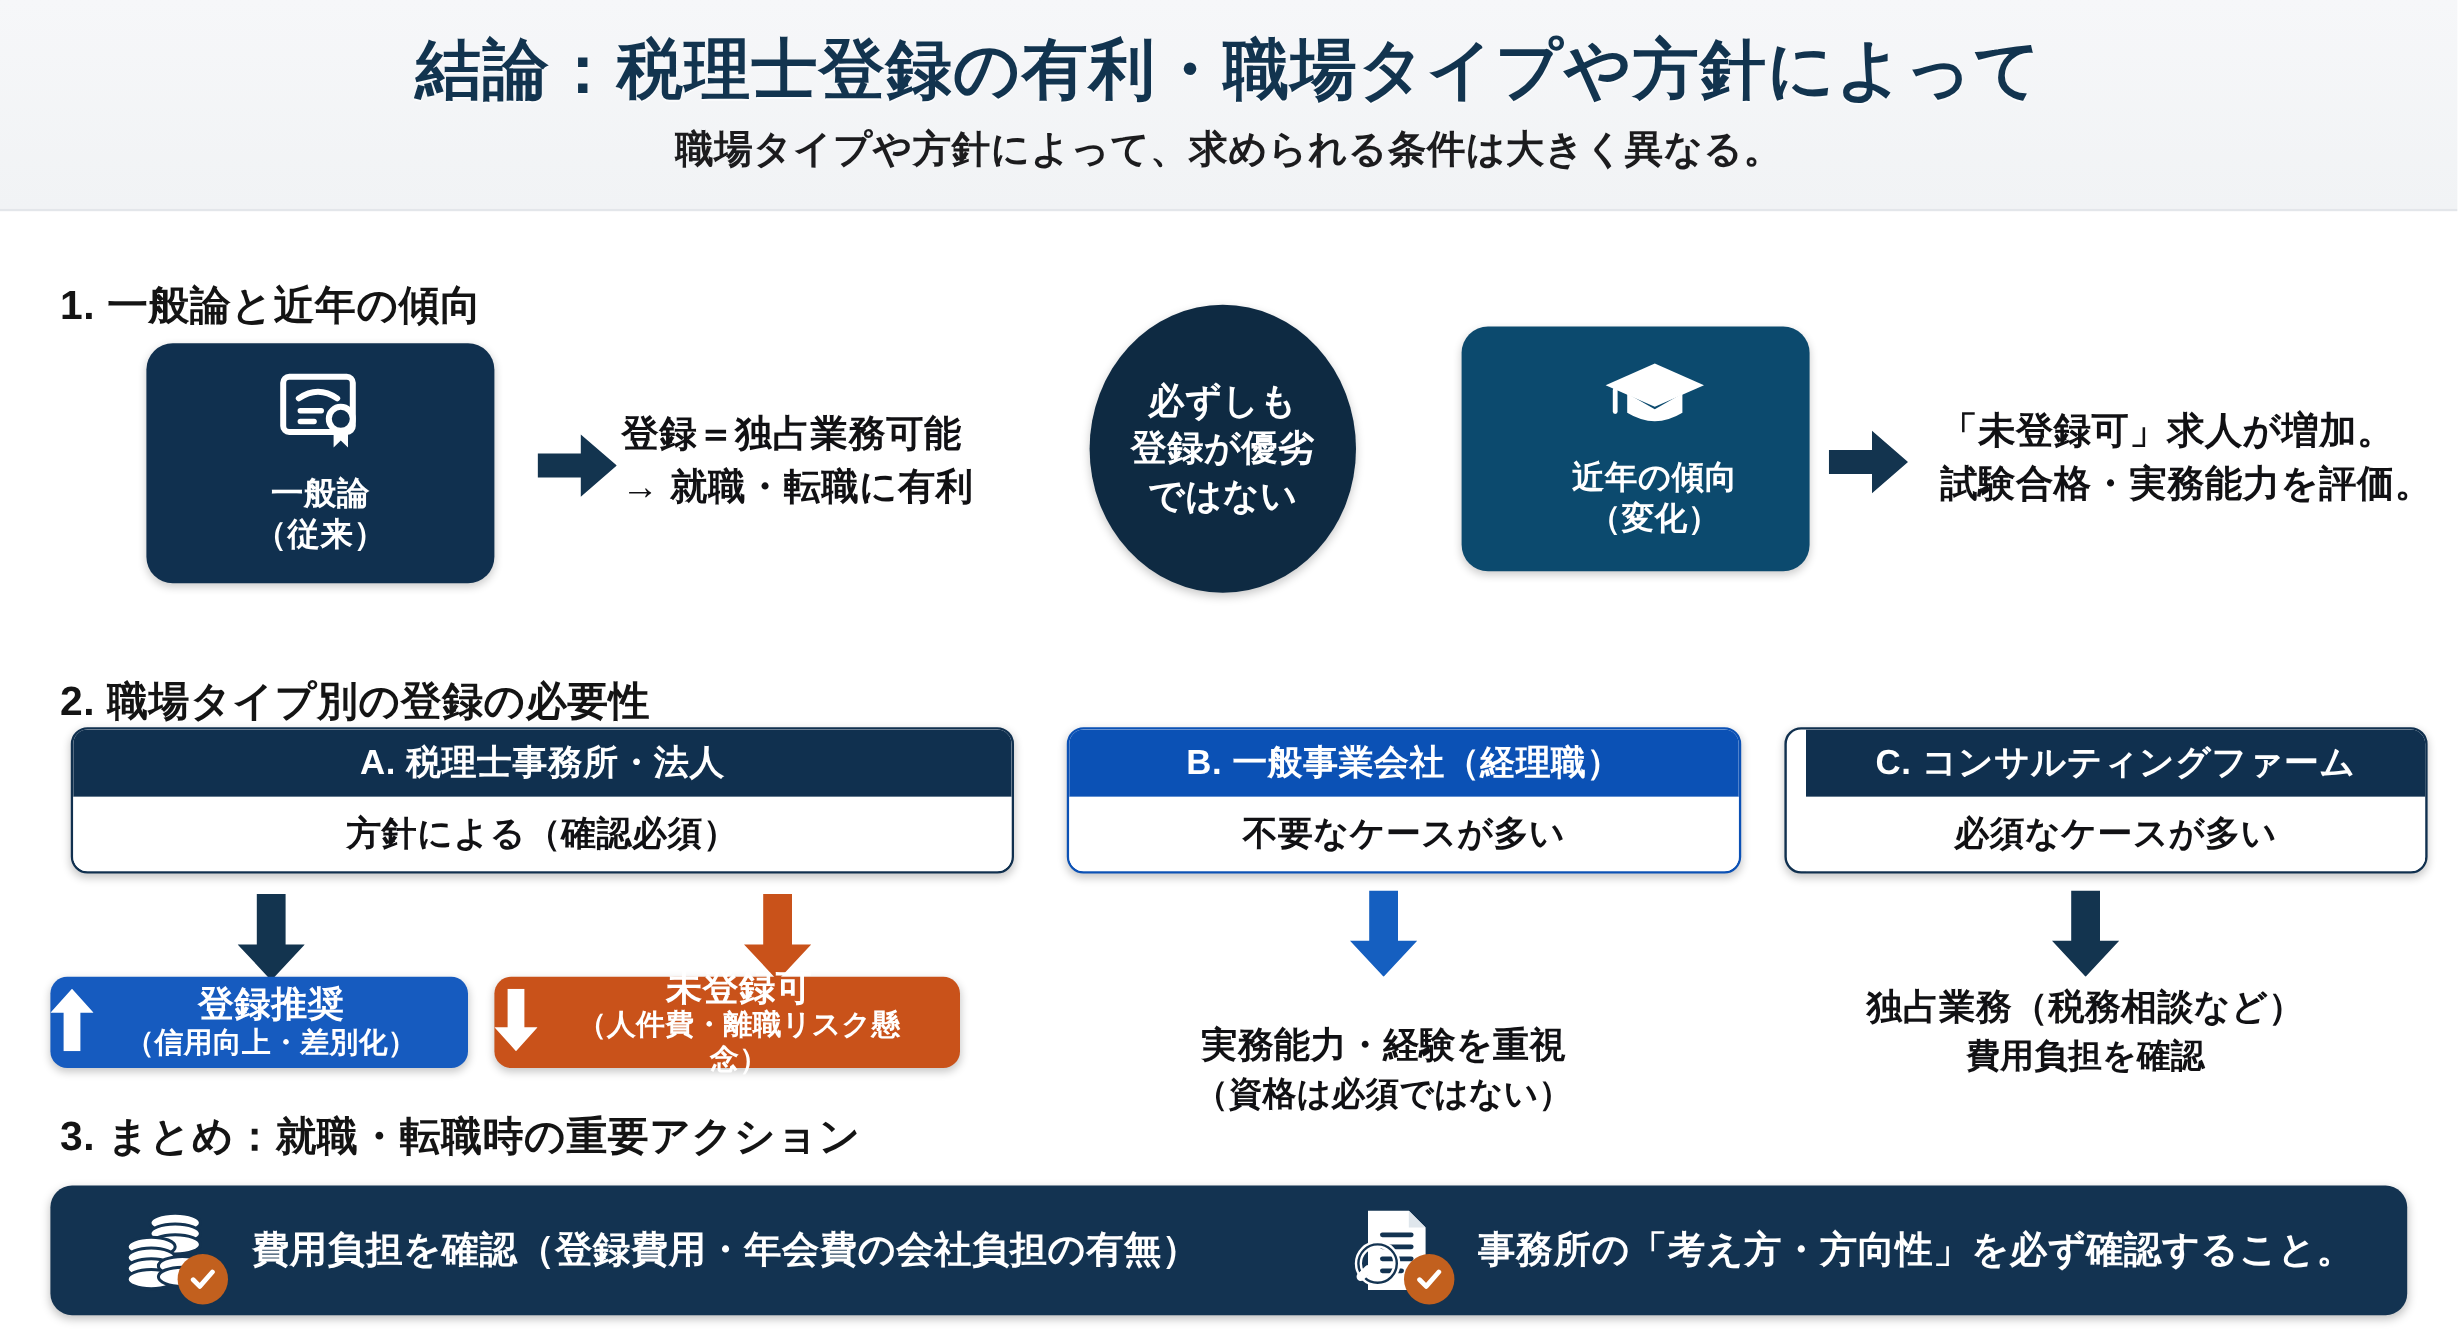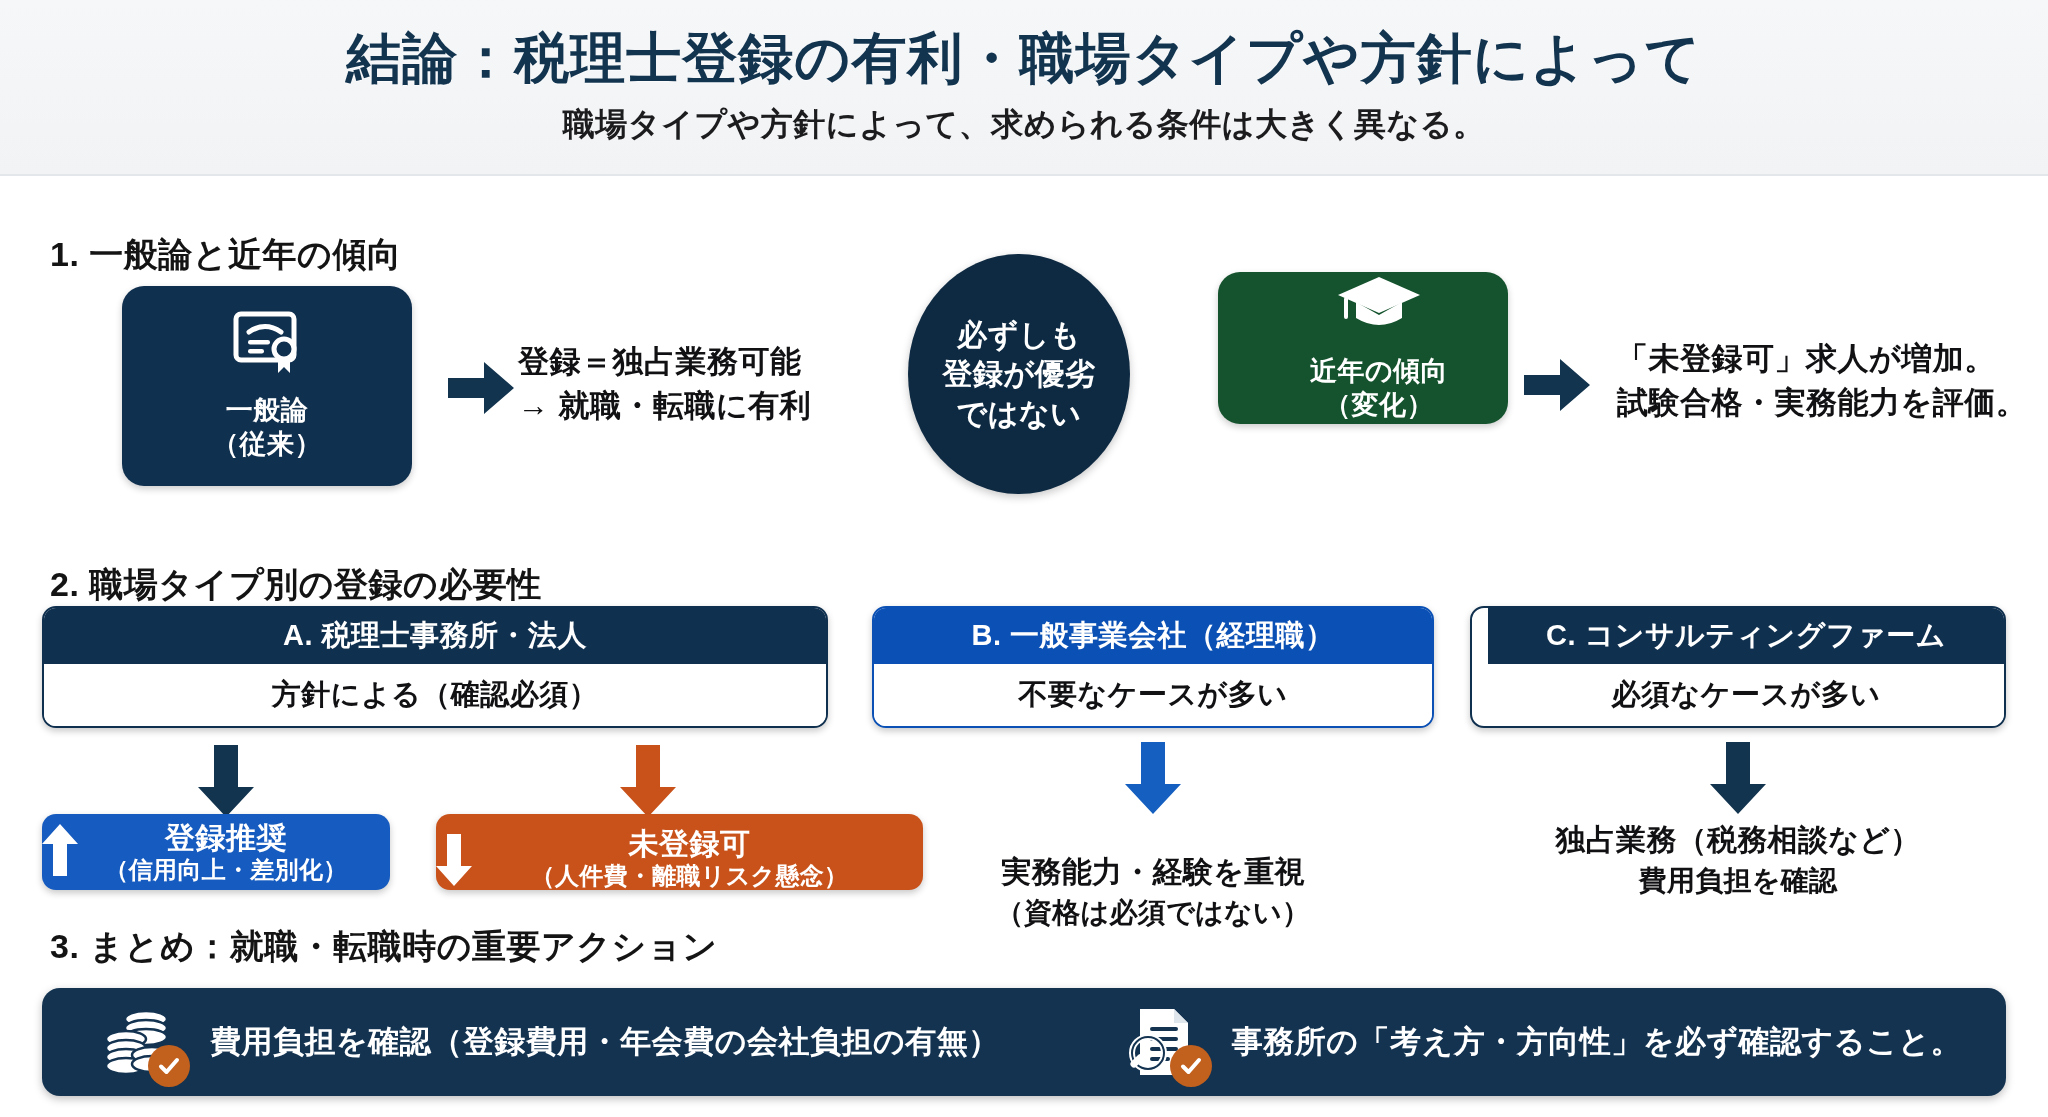--- a/index.html
+++ b/index.html
@@ -80,22 +80,22 @@
     letter-spacing: .5px;
   }
 
   #tile-general {
     left: 122px; top: 286px;
     width: 290px; height: 200px;
     background: #10304f;
   }
   #tile-recent {
     left: 1218px; top: 272px;
-    width: 290px; height: 152px;
-    background: #14532d;
+    width: 290px; height: 204px;
+    background: #0c4a6e;
     padding-left: 32px;
   }
 
   .ellipse-badge {
     position: absolute;
     left: 908px; top: 254px;
     width: 222px; height: 240px;
     border-radius: 50%;
     background: #0e2a42;
     color: #fff;
@@ -130,20 +130,21 @@
   #arrow-r1 { left: 448px;  top: 360px; }
   #arrow-r2 { left: 1524px; top: 357px; }
 
   
   .typecard {
     position: absolute;
     border-radius: 14px;
     overflow: hidden;
     background: #ffffff;
     box-shadow: 0 3px 7px rgba(0,0,0,.22);
+    margin-left: 17px;
   }
   .typecard .tc-head {
     height: 56px;
     display: flex; align-items: center; justify-content: center;
     color: #ffffff;
     font-size: 29px;
     font-weight: 900;
     letter-spacing: .5px;
     white-space: nowrap;
   }
@@ -203,24 +204,23 @@
     font-size: 24px;
     font-weight: 900;
     letter-spacing: .3px;
   }
   #pill-recommend {
     left: 42px; top: 814px;
     width: 348px; height: 76px;
     background: #165bbf;
   }
   #pill-unregistered {
-    left: 436px; top: 814px;
-    width: 487px; height: 76px;
+    left: 412px; top: 814px;
+    width: 388px; height: 76px;
     background: #c9521a;
-    align-items: flex-end;
   }
 
   
   .caption {
     position: absolute;
     text-align: center;
     font-size: 30px;
     font-weight: 900;
     color: #111114;
     line-height: 1.34;

